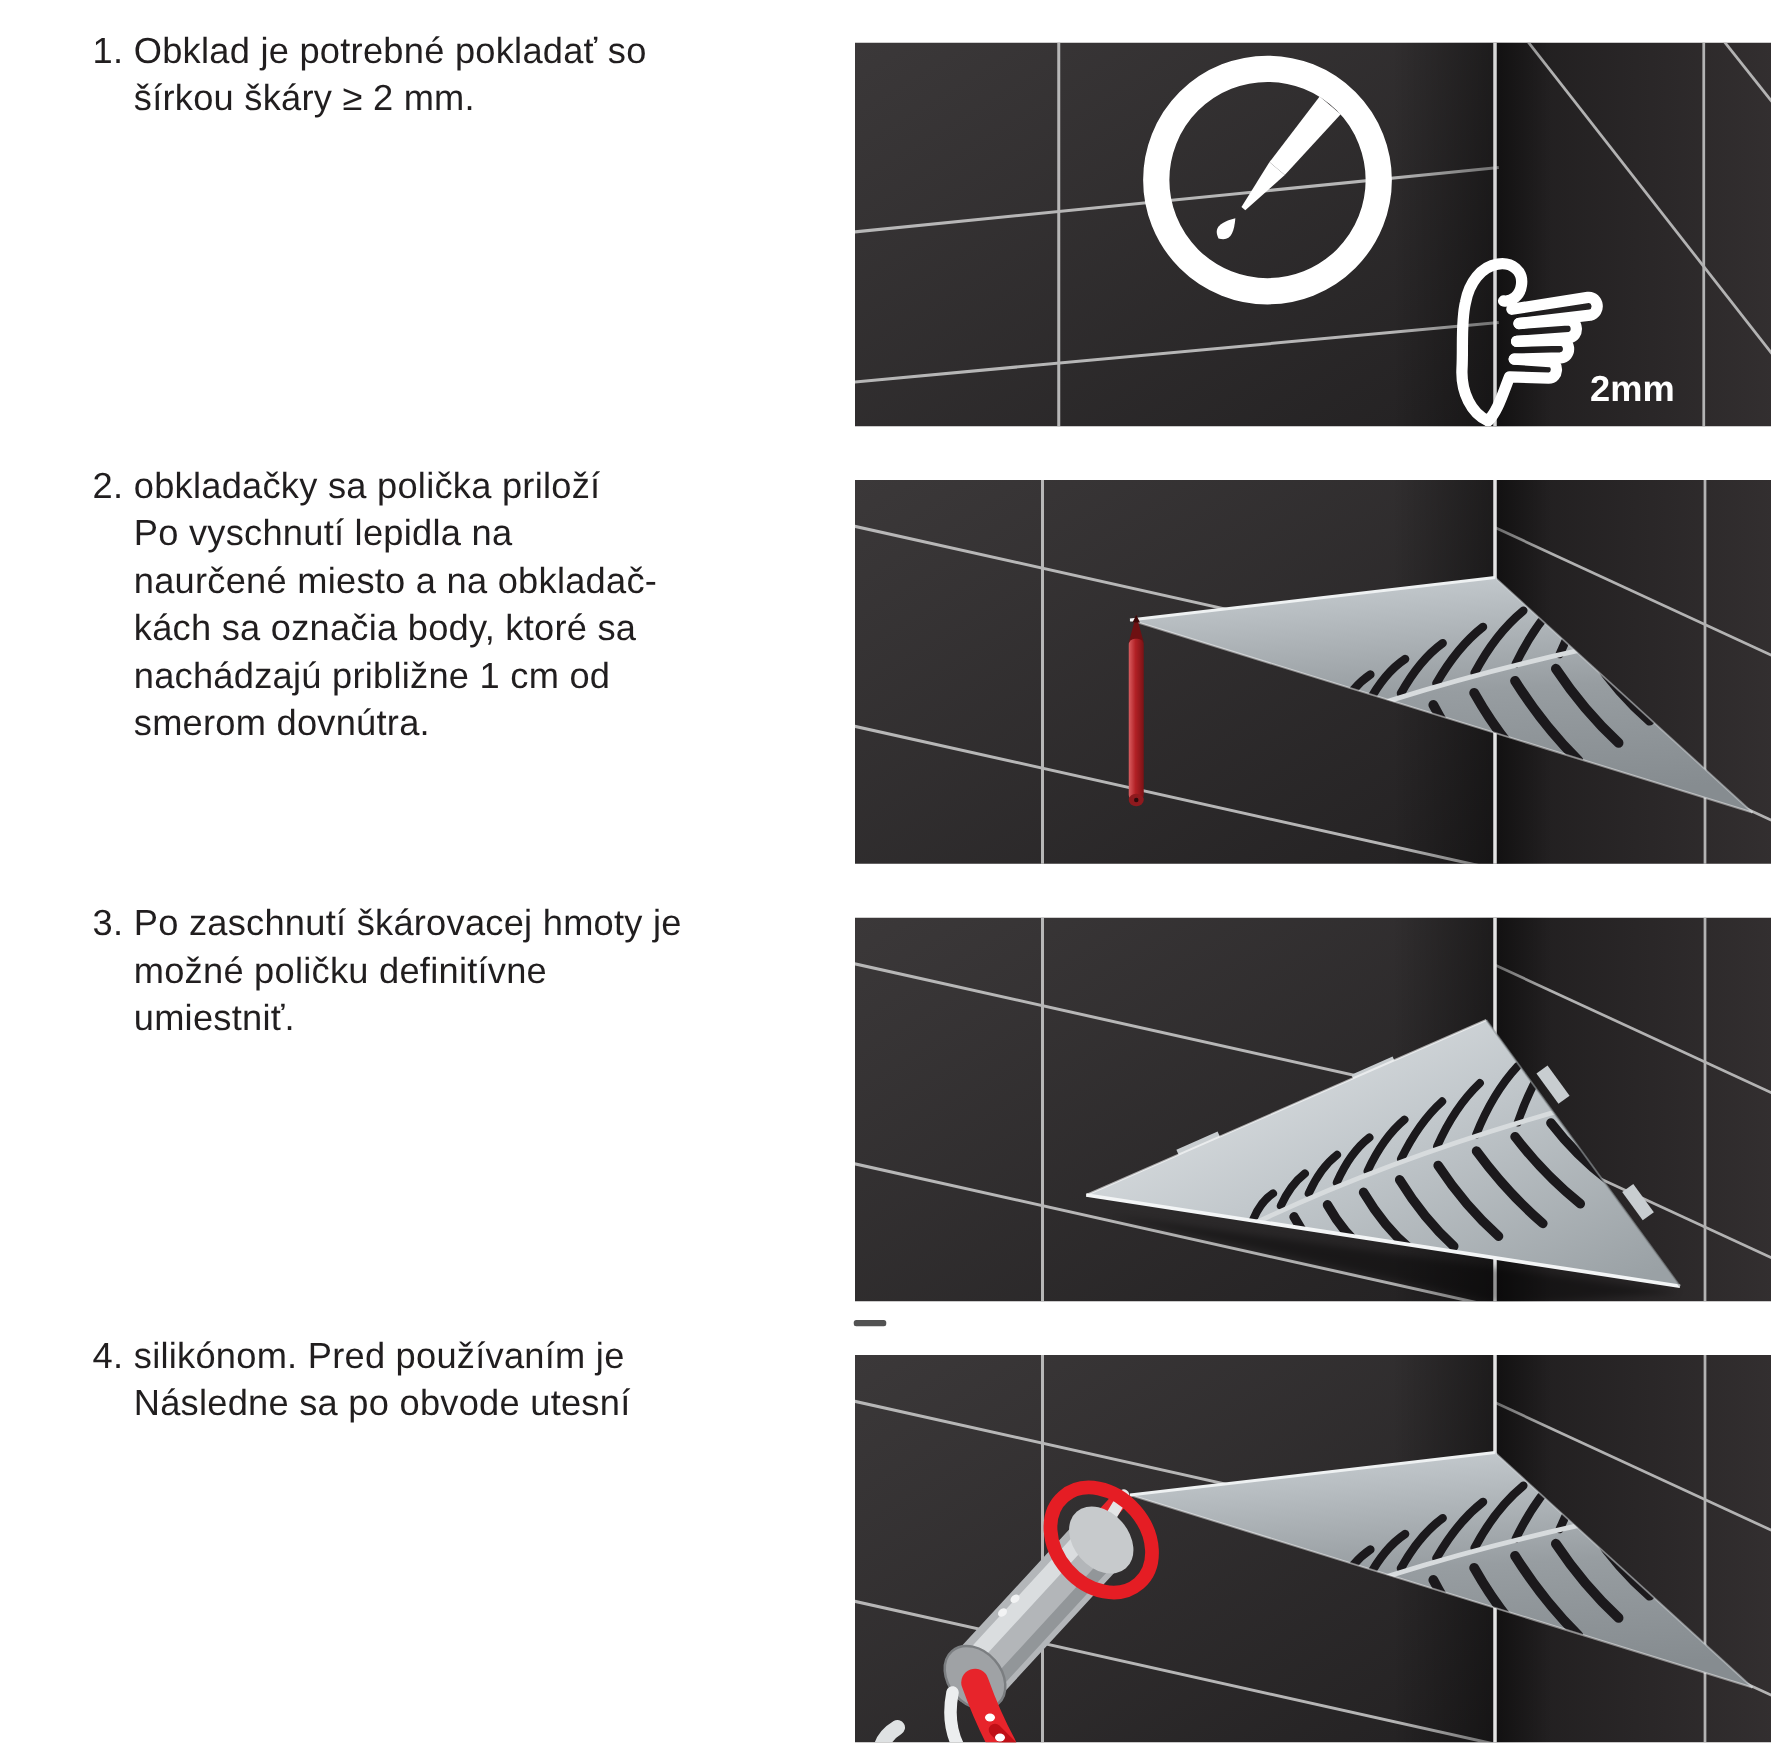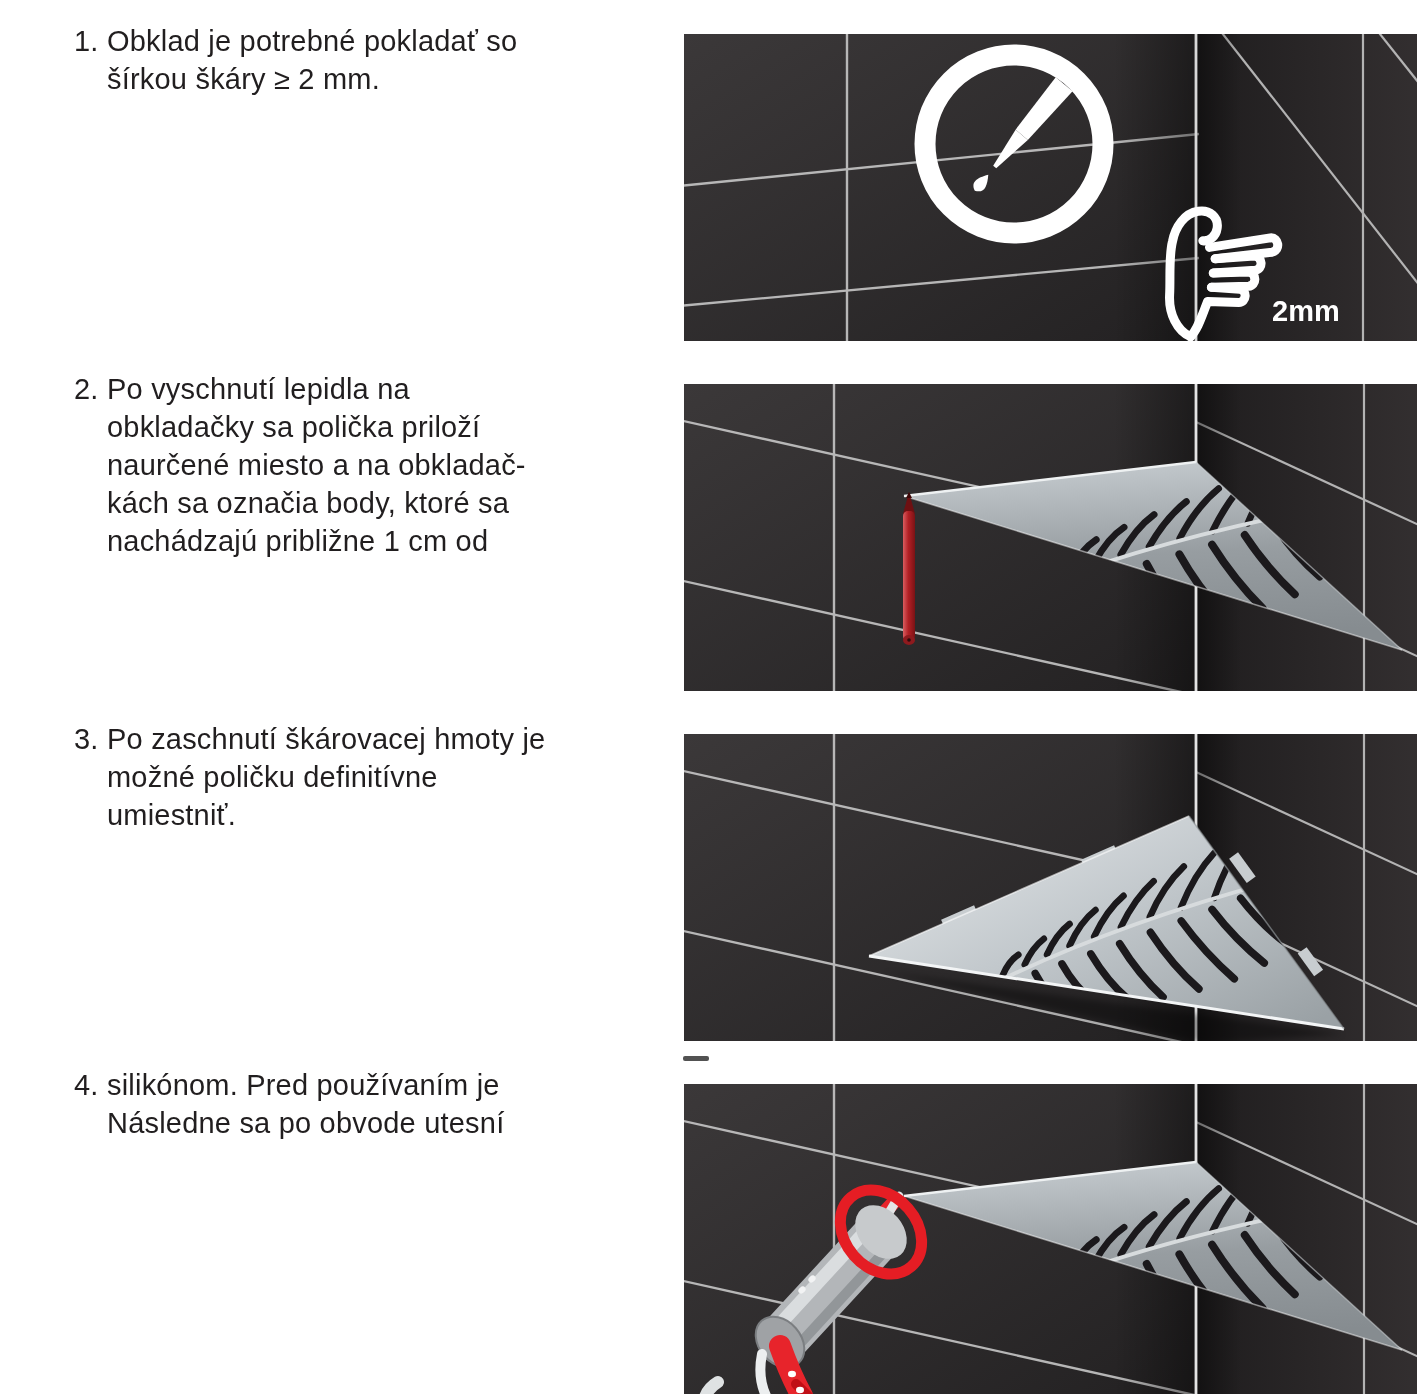--- a/index.html
+++ b/index.html
@@ -161,25 +161,26 @@
     <div class="num">1.</div>
     <div class="lines">
       <div>Obklad je potrebné pokladať so</div>
       <div>šírkou škáry ≥ 2 mm.</div>
     </div>
   </section>
 
   <section class="step" style="top:370px">
     <div class="num">2.</div>
     <div class="lines">
+      <div>obkladačky sa polička priloží</div>
       <div>Po vyschnutí lepidla na</div>
-      <div>obkladačky sa polička priloží</div>
       <div>naurčené miesto a na obkladač-</div>
       <div>kách sa označia body, ktoré sa</div>
       <div>nachádzajú približne 1 cm od</div>
+      <div>smerom dovnútra.</div>
     </div>
   </section>
 
   <section class="step" style="top:720px">
     <div class="num">3.</div>
     <div class="lines">
       <div>Po zaschnutí škárovacej hmoty je</div>
       <div>možné poličku definitívne</div>
       <div>umiestniť.</div>
     </div>

